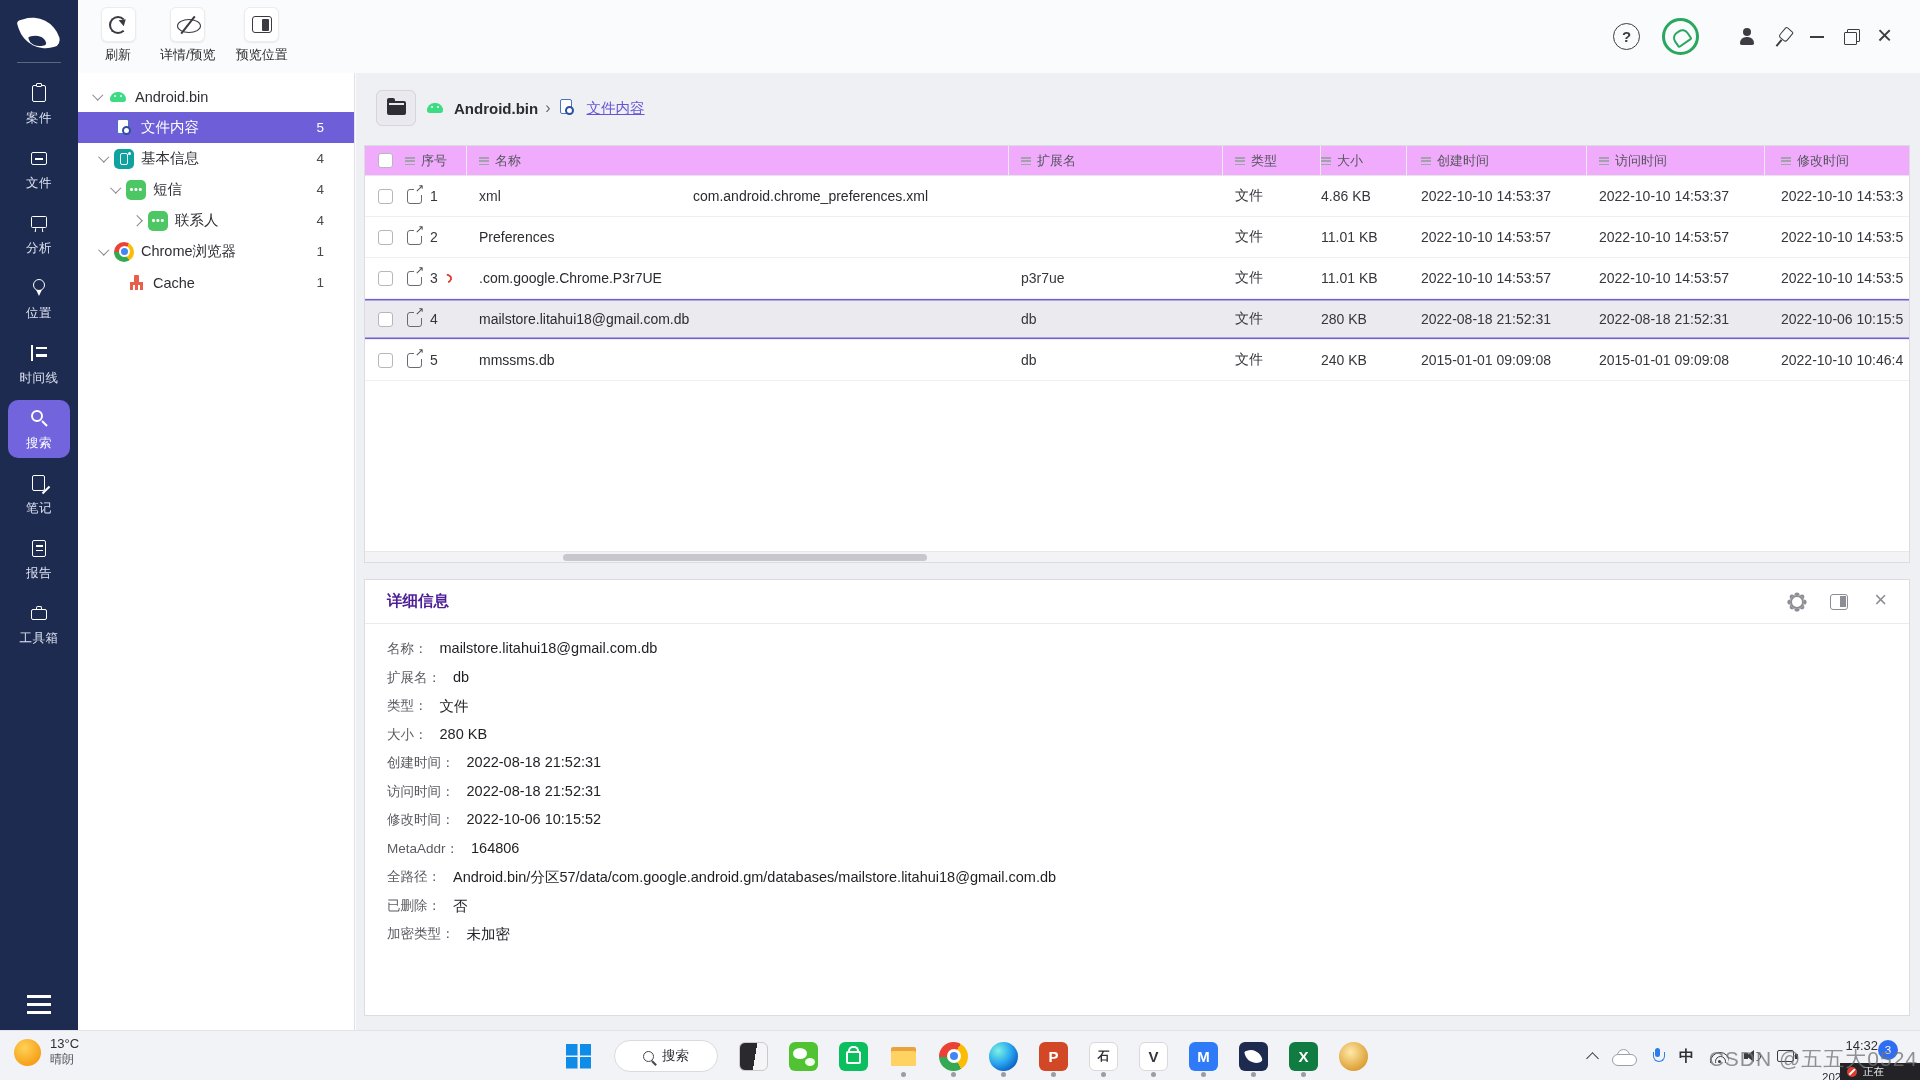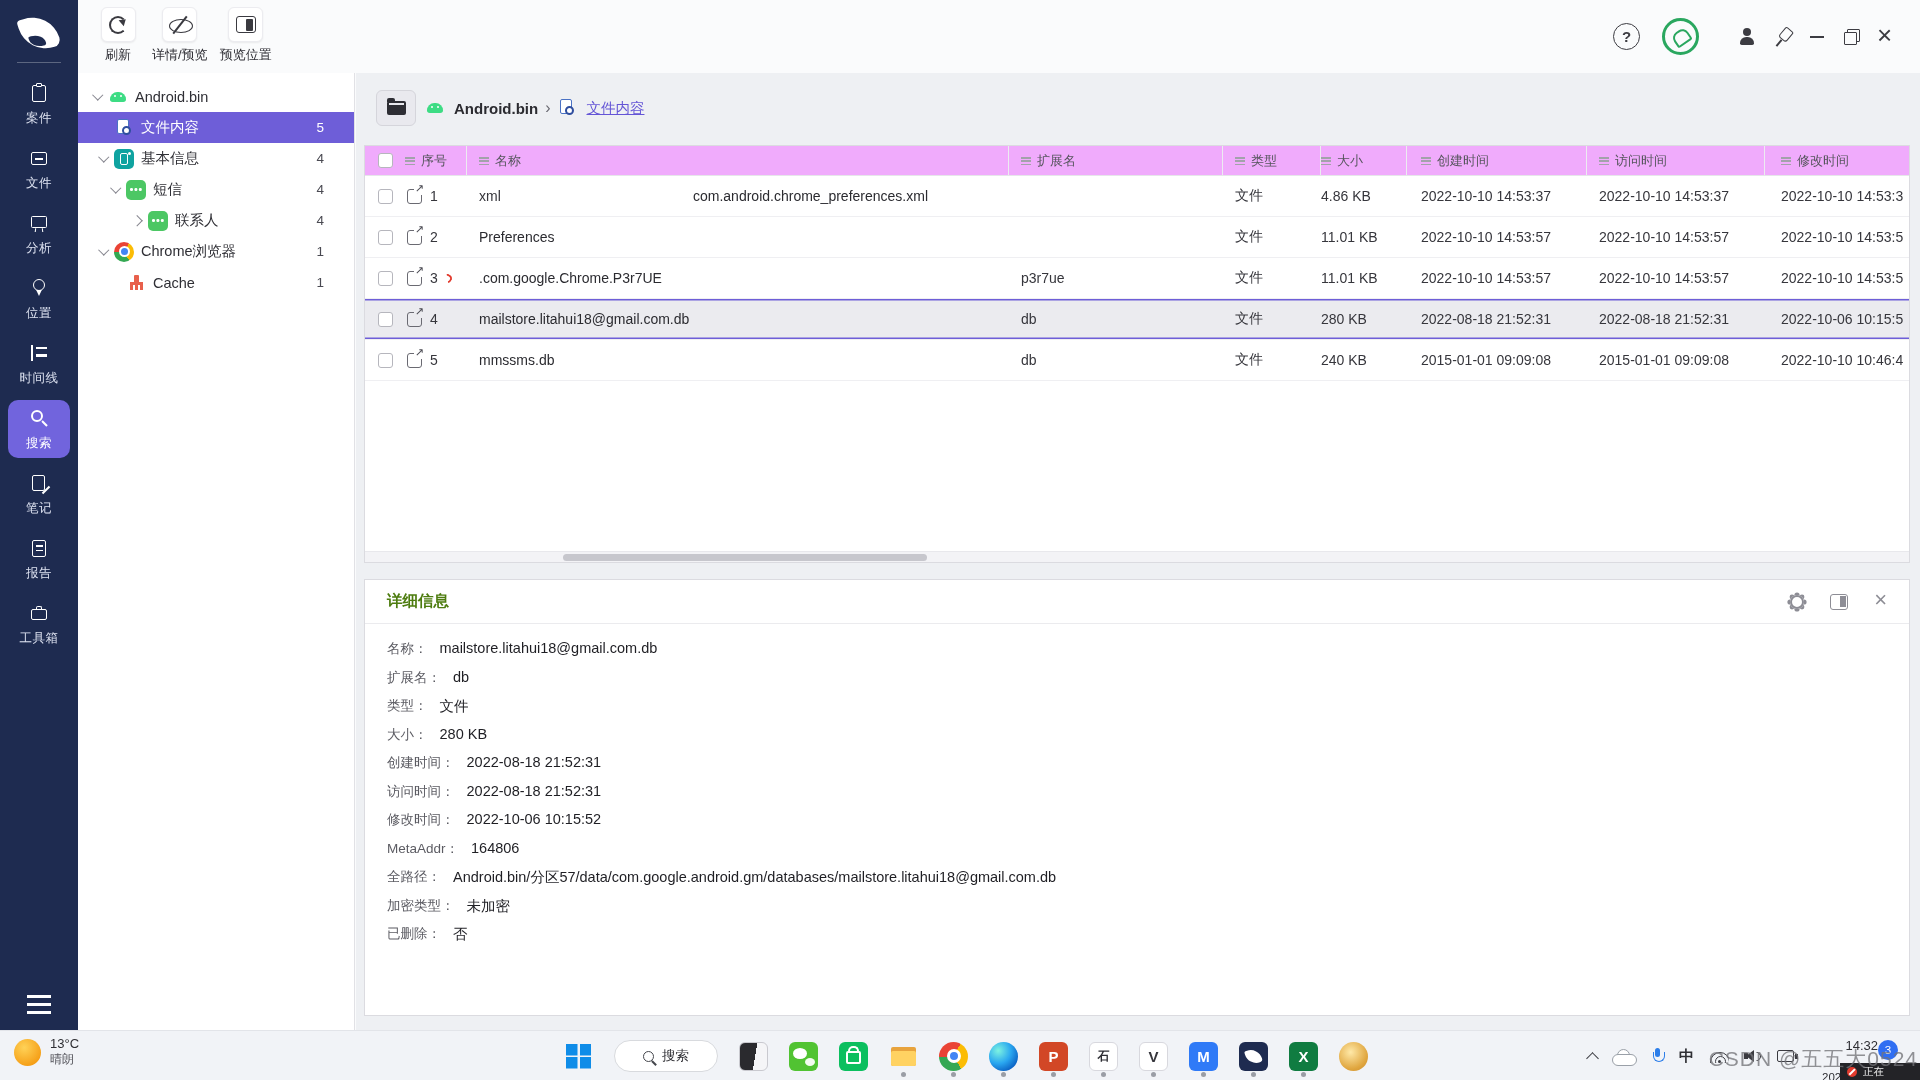--- a/index.html
+++ b/index.html
@@ -47,21 +47,21 @@
   .ni[data-icon="report"]::after{left:7.5px;top:8px;width:7px;height:8px;
     background:repeating-linear-gradient(to bottom,#fff 0 1.6px,transparent 1.6px 4.8px)}
   .ni[data-icon="toolbox"]::before{left:3px;top:7px;width:16px;height:11px;border:1.6px solid #fff;border-radius:2px}
   .ni[data-icon="toolbox"]::after{left:8px;top:3.5px;width:6px;height:4.5px;border:1.6px solid #fff;border-bottom:none;border-radius:2px 2px 0 0}
   .hamburger{margin-top:auto;margin-bottom:16px;cursor:pointer}
   .ic-burger{display:block;width:24px;height:19px;
     background:repeating-linear-gradient(to bottom,#fff 0 3px,transparent 3px 8px)}
 
   
   .topbar{position:absolute;left:78px;top:0;right:0;height:73px;background:#fafbfc}
-  .tools{position:absolute;left:18px;top:7px;display:flex;gap:12px}
+  .tools{position:absolute;left:18px;top:7px;display:flex;gap:20px}
   .tool-btn{display:flex;flex-direction:column;align-items:center;gap:4px;cursor:pointer;min-width:44px}
   .tool-ic{width:35px;height:35px;background:#fff;border:1px solid #ececf0;border-radius:6px;
     box-shadow:0 1px 2px rgba(0,0,0,.07);display:flex;align-items:center;justify-content:center;position:relative}
   .tool-label{font-size:13px;color:#2e2e34}
   .tool-ic i{position:relative;display:block}
   .tool-ic[data-icon="refresh"] i{width:18px;height:18px;border:2px solid #3a3a40;border-radius:50%;border-right-color:transparent}
   .tool-ic[data-icon="refresh"] i::after{content:"";position:absolute;right:-5px;top:-2px;
     border:4px solid transparent;border-left:6px solid #3a3a40;transform:rotate(-40deg)}
   .tool-ic[data-icon="eye-off"] i{width:24px;height:18px}
   .tool-ic[data-icon="eye-off"] i::before{content:"";position:absolute;left:1px;top:3px;width:22px;height:12px;
@@ -184,21 +184,21 @@
   .flag{display:none;width:9px;height:9px;border:2px solid transparent;border-right-color:#e23b2e;border-top-color:#e23b2e;
     border-radius:50%;transform:rotate(35deg);margin-left:-3px}
   .trow[data-flag="red"] .flag{display:inline-block}
   .trow .c2{color:#2b2b30}
   .hscroll{position:absolute;left:0;right:0;bottom:0;height:11px;background:#f3f3f6;border-top:1px solid #e8e8ec}
   .thumb{position:absolute;left:198px;top:2px;width:364px;height:7px;background:#c7c7cd;border-radius:4px;cursor:pointer}
 
   
   .detail-card{position:absolute;left:8px;right:10px;top:506px;bottom:14px;background:#fff;border:1px solid #dbdbe0}
   .dhead{height:44px;display:flex;align-items:center;padding:0 22px;border-bottom:1px solid #ebebee}
-  .dtitle{font-size:15.5px;font-weight:bold;color:#4d7c0f}
+  .dtitle{font-size:15.5px;font-weight:bold;color:#4c1d95}
   .dicons{margin-left:auto;display:flex;align-items:center;gap:26px}
   .ic-gear{width:14px;height:14px;border:2px solid #8d8d95;border-radius:50%;position:relative;cursor:pointer;
     box-shadow:0 -7px 0 -4.4px #8d8d95,0 7px 0 -4.4px #8d8d95,-7px 0 0 -4.4px #8d8d95,7px 0 0 -4.4px #8d8d95,
     5px 5px 0 -4.6px #8d8d95,-5px 5px 0 -4.6px #8d8d95,5px -5px 0 -4.6px #8d8d95,-5px -5px 0 -4.6px #8d8d95}
   .ic-panel-sm{width:18px;height:16px;border:1.8px solid #8d8d95;border-radius:3px;position:relative;cursor:pointer}
   .ic-panel-sm::after{content:"";position:absolute;right:1.5px;top:1.5px;bottom:1.5px;width:6px;background:#8d8d95}
   .ic-x{font-size:22px;color:#8d8d95;line-height:1;cursor:pointer;margin-top:-3px}
   .ic-x::after{content:"×"}
   .dbody{padding:16px 22px}
   .df{display:flex;align-items:flex-start;margin-bottom:8.5px;height:20px}
@@ -621,26 +621,26 @@
           </div>
           <div class="df">
             <span class="dl">MetaAddr：</span>
             <span class="dv">164806</span>
           </div>
           <div class="df">
             <span class="dl">全路径：</span>
             <span class="dv">Android.bin/分区57/data/com.google.android.gm/databases/mailstore.litahui18@gmail.com.db</span>
           </div>
           <div class="df">
+            <span class="dl">已删除：</span>
+            <span class="dv">否</span>
+          </div>
+          <div class="df">
             <span class="dl">加密类型：</span>
             <span class="dv">未加密</span>
-          </div>
-          <div class="df">
-            <span class="dl">已删除：</span>
-            <span class="dv">否</span>
           </div>
         </div>
     </section>
   </main>
 </div>
 
 <footer class="taskbar">
   <div class="weather">
     <span class="sun"></span>
     <span>

